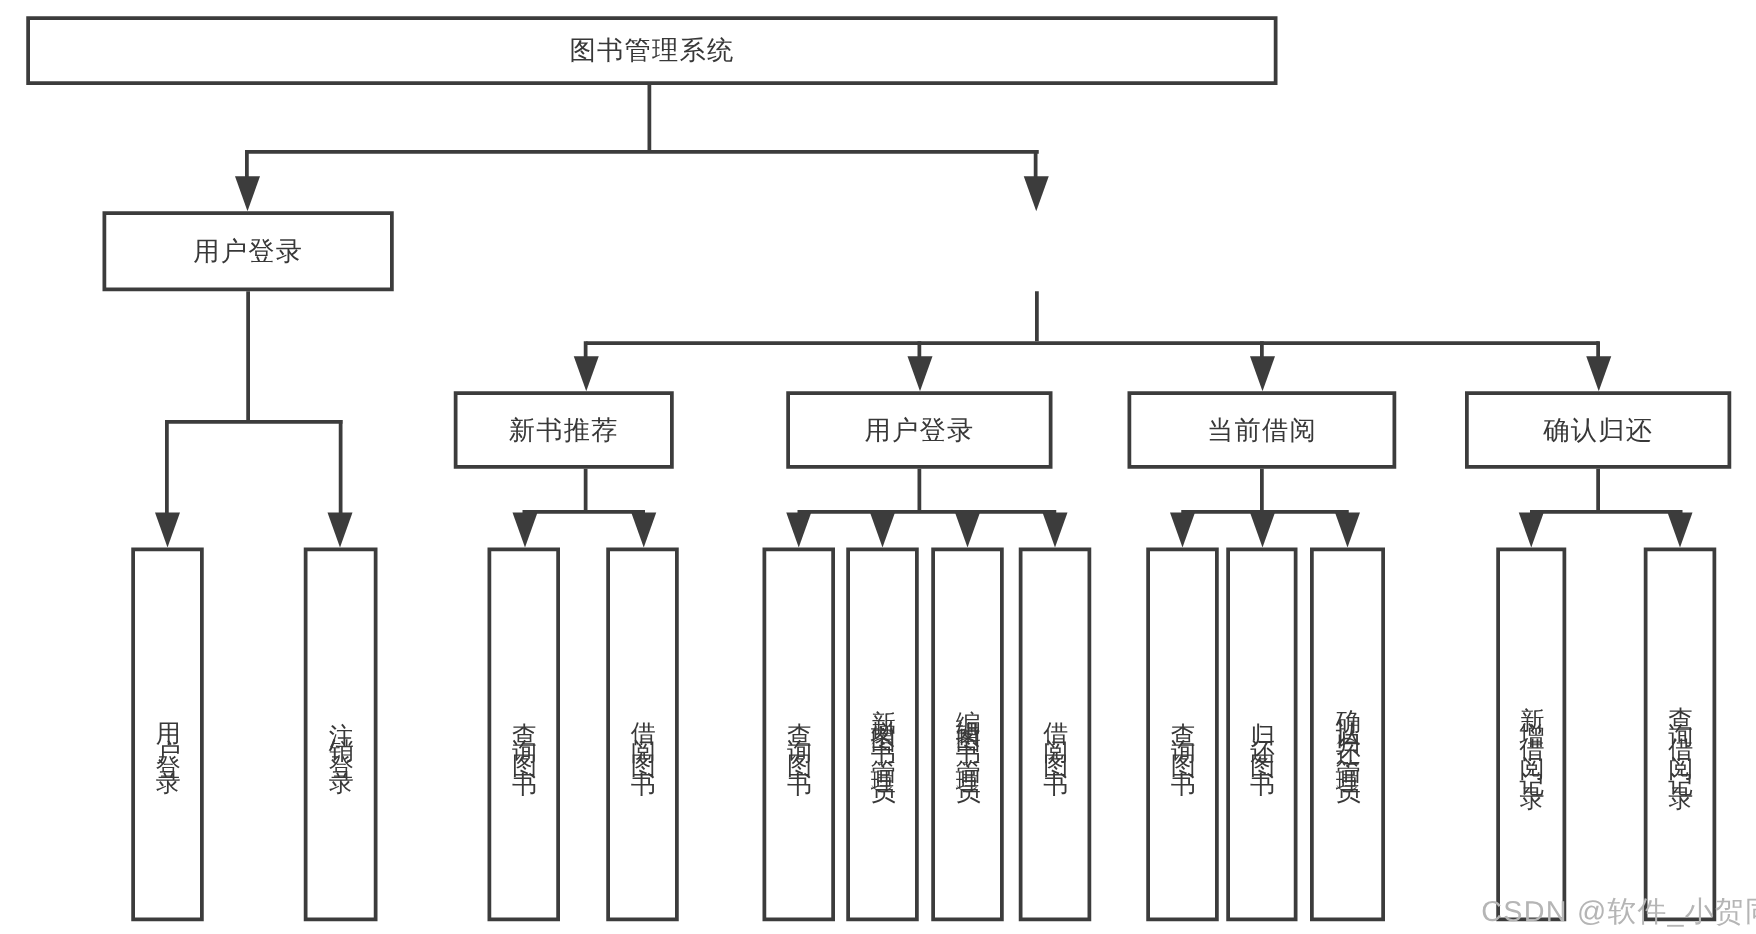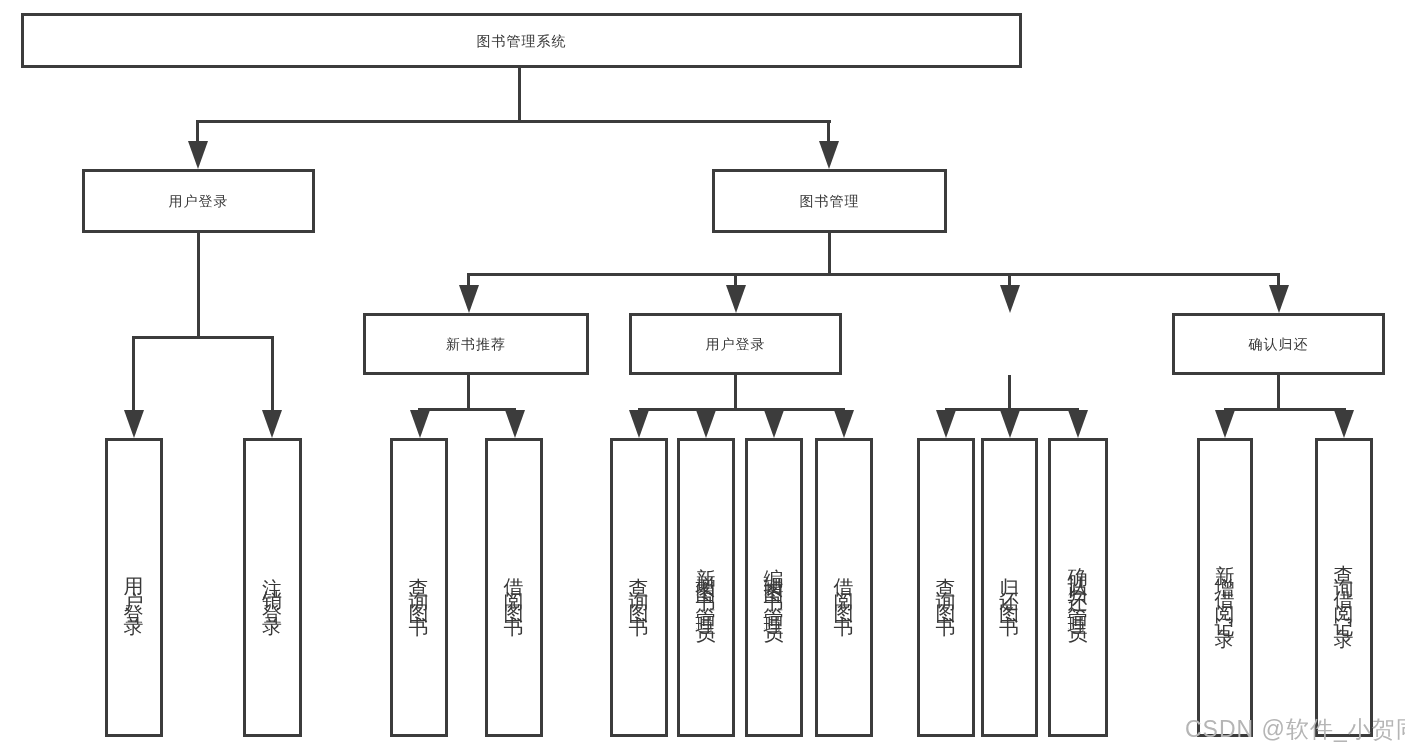--- a/index.html
+++ b/index.html
@@ -10,21 +10,21 @@
   }
   html,body{margin:0;padding:0;}
   body{background:#fff;font-family:"Liberation Sans","DejaVu Sans",sans-serif;}
   #canvas{
     position:relative;width:1405px;height:747px;background:var(--bg);
     overflow:hidden;color:var(--text);
   }
   .box{
     position:absolute;box-sizing:border-box;border:3px solid var(--line);
     background:#fff;display:flex;align-items:center;justify-content:center;
-    font-size:14px;color:var(--text);letter-spacing:1px;line-height:1;
+    font-size:21px;color:var(--text);letter-spacing:1px;line-height:1;
     text-align:center;
   }
   .vbox{
     writing-mode:vertical-rl;text-orientation:mixed;
     letter-spacing:13px;font-size:20px;
   }
   .vbox.tight{letter-spacing:8px;}
   .hline,.vline{position:absolute;background:var(--line);}
   .hline{height:3px;}
   .vline{width:3px;}
@@ -46,42 +46,42 @@
   <div class="box" style="left:21px;top:13px;width:1001px;height:55px">图书管理系统</div>
 
   <div class="vline" style="left:518px;top:68px;height:52px"></div>
   <div class="hline" style="left:197px;top:120px;width:634px"></div>
   <div class="vline" style="left:196px;top:120px;height:25px"></div>
   <div class="arrow" style="left:188px;top:141px"></div>
   <div class="vline" style="left:827px;top:120px;height:25px"></div>
   <div class="arrow" style="left:819px;top:141px"></div>
 
   <div class="box" style="left:82px;top:169px;width:233px;height:64px">用户登录</div>
-  <div class="box" style="left:712px;top:169px;width:235px;height:64px">图书管理</div>
 
   <div class="vline" style="left:197px;top:233px;height:103px"></div>
   <div class="hline" style="left:133px;top:336px;width:141px"></div>
   <div class="vline" style="left:132px;top:336px;height:76px"></div>
   <div class="arrow" style="left:124px;top:410px"></div>
   <div class="vline" style="left:271px;top:336px;height:76px"></div>
   <div class="arrow" style="left:262px;top:410px"></div>
 
   <div class="vline" style="left:828px;top:233px;height:40px"></div>
   <div class="hline" style="left:469px;top:273px;width:810px"></div>
   <div class="vline" style="left:467px;top:273px;height:16px"></div>
   <div class="arrow" style="left:459px;top:285px"></div>
   <div class="vline" style="left:734px;top:273px;height:16px"></div>
   <div class="arrow" style="left:726px;top:285px"></div>
   <div class="vline" style="left:1008px;top:273px;height:16px"></div>
   <div class="arrow" style="left:1000px;top:285px"></div>
   <div class="vline" style="left:1277px;top:273px;height:16px"></div>
   <div class="arrow" style="left:1269px;top:285px"></div>
 
-  <div class="box" style="left:363px;top:313px;width:226px;height:62px">新书推荐</div>
+  <div class="box" style="left:363px;top:313px;width:176px;height:62px">新书推荐</div>
   <div class="box" style="left:629px;top:313px;width:213px;height:62px">用户登录</div>
+  <div class="box" style="left:902px;top:313px;width:215px;height:62px">当前借阅</div>
   <div class="box" style="left:1172px;top:313px;width:213px;height:62px">确认归还</div>
 
   <div class="vline" style="left:467px;top:375px;height:33px"></div>
   <div class="hline" style="left:419px;top:408px;width:97px"></div>
   <div class="vline" style="left:418px;top:408px;height:6px"></div>
   <div class="arrow" style="left:410px;top:410px"></div>
   <div class="vline" style="left:513px;top:408px;height:6px"></div>
   <div class="arrow" style="left:505px;top:410px"></div>
 
   <div class="vline" style="left:734px;top:375px;height:33px"></div>

